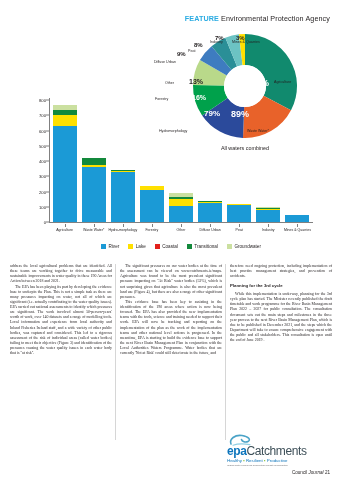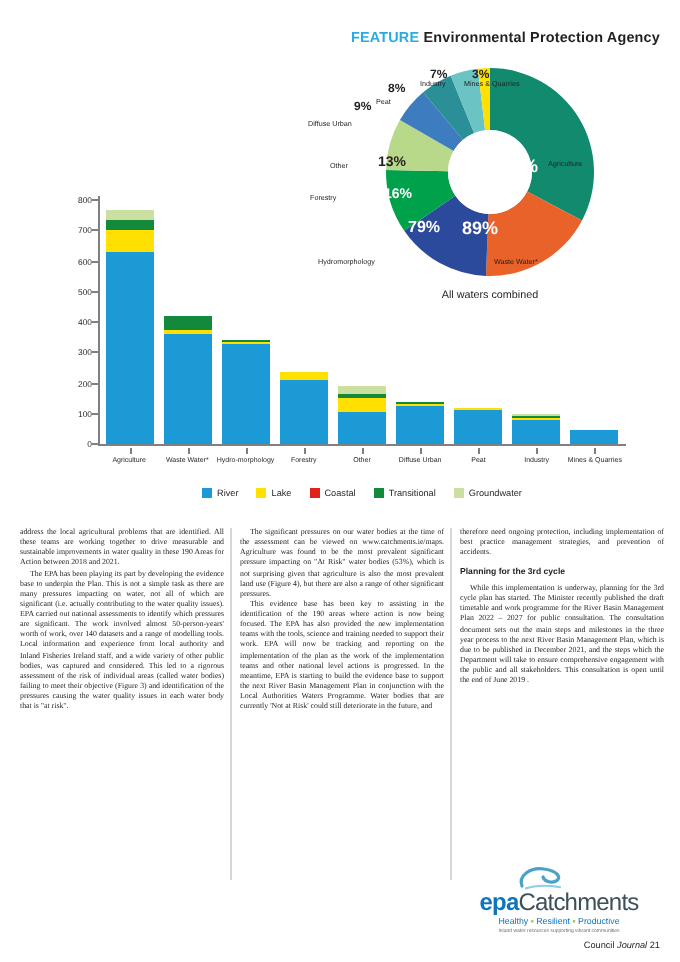--- a/index.html
+++ b/index.html
@@ -7,21 +7,21 @@
     width:340px;height:481px;background:#ffffff;
     font-family:"Liberation Serif",serif;color:#231f20;
     position:relative;overflow:hidden;
   }
   .page{position:absolute;inset:0;}
 
   
   .header{position:absolute;top:14px;right:10px;font-family:"Liberation Sans",sans-serif;
     font-size:7.2px;letter-spacing:.1px;white-space:nowrap;}
   .header .feat{color:#29abe2;font-weight:bold;}
-  .header .org{color:#231f20;font-weight:bold;}
+  .header .org{color:#231f20;}
 
   
   .donut-wrap{position:absolute;left:152px;top:24px;width:186px;height:132px;}
   .donut-svg{position:absolute;left:18px;top:2px;}
   .pct{position:absolute;font-family:"Liberation Sans",sans-serif;font-weight:bold;
        color:#ffffff;white-space:nowrap;}
   .pct.dark{color:#231f20;}
   .cat{position:absolute;font-family:"Liberation Sans",sans-serif;font-size:3.6px;
        color:#231f20;white-space:nowrap;}
   .donut-caption{position:absolute;left:0;top:121px;width:186px;text-align:center;
@@ -54,21 +54,21 @@
      display:flex;gap:8px;}
   .col{width:102px;font-size:3.92px;line-height:1.31;text-align:justify;
      color:#231f20;}
   .col p{margin:0;text-indent:5px;}
   .col p.noind{text-indent:0;}
   .col h4{margin:4px 0 3px 0;font-family:"Liberation Sans",sans-serif;
      font-size:4.3px;font-weight:bold;color:#231f20;}
   .sep{position:absolute;top:0;width:1px;height:176px;background:#d6d6d6;}
 
   
-  .logo{position:absolute;left:227px;top:432px;width:105px;text-align:center;}
+  .logo{position:absolute;left:227px;top:432px;width:105px;text-align:left;}
   .logo-mark{position:relative;height:13px;}
   .logo-text{font-family:"Liberation Sans",sans-serif;font-size:12px;
      letter-spacing:-0.4px;line-height:1;white-space:nowrap;}
   .logo-text .epa{color:#0d75bc;font-weight:bold;}
   .logo-text .catch{color:#3d4f58;}
   .logo-tag{font-family:"Liberation Sans",sans-serif;font-size:4.4px;
      color:#0d75bc;margin-top:1px;white-space:nowrap;}
   .logo-tag .dot{color:#8dc63f;}
   .logo-sub{font-family:"Liberation Sans",sans-serif;font-size:2.5px;
      color:#6d6e71;margin-top:.5px;white-space:nowrap;}

